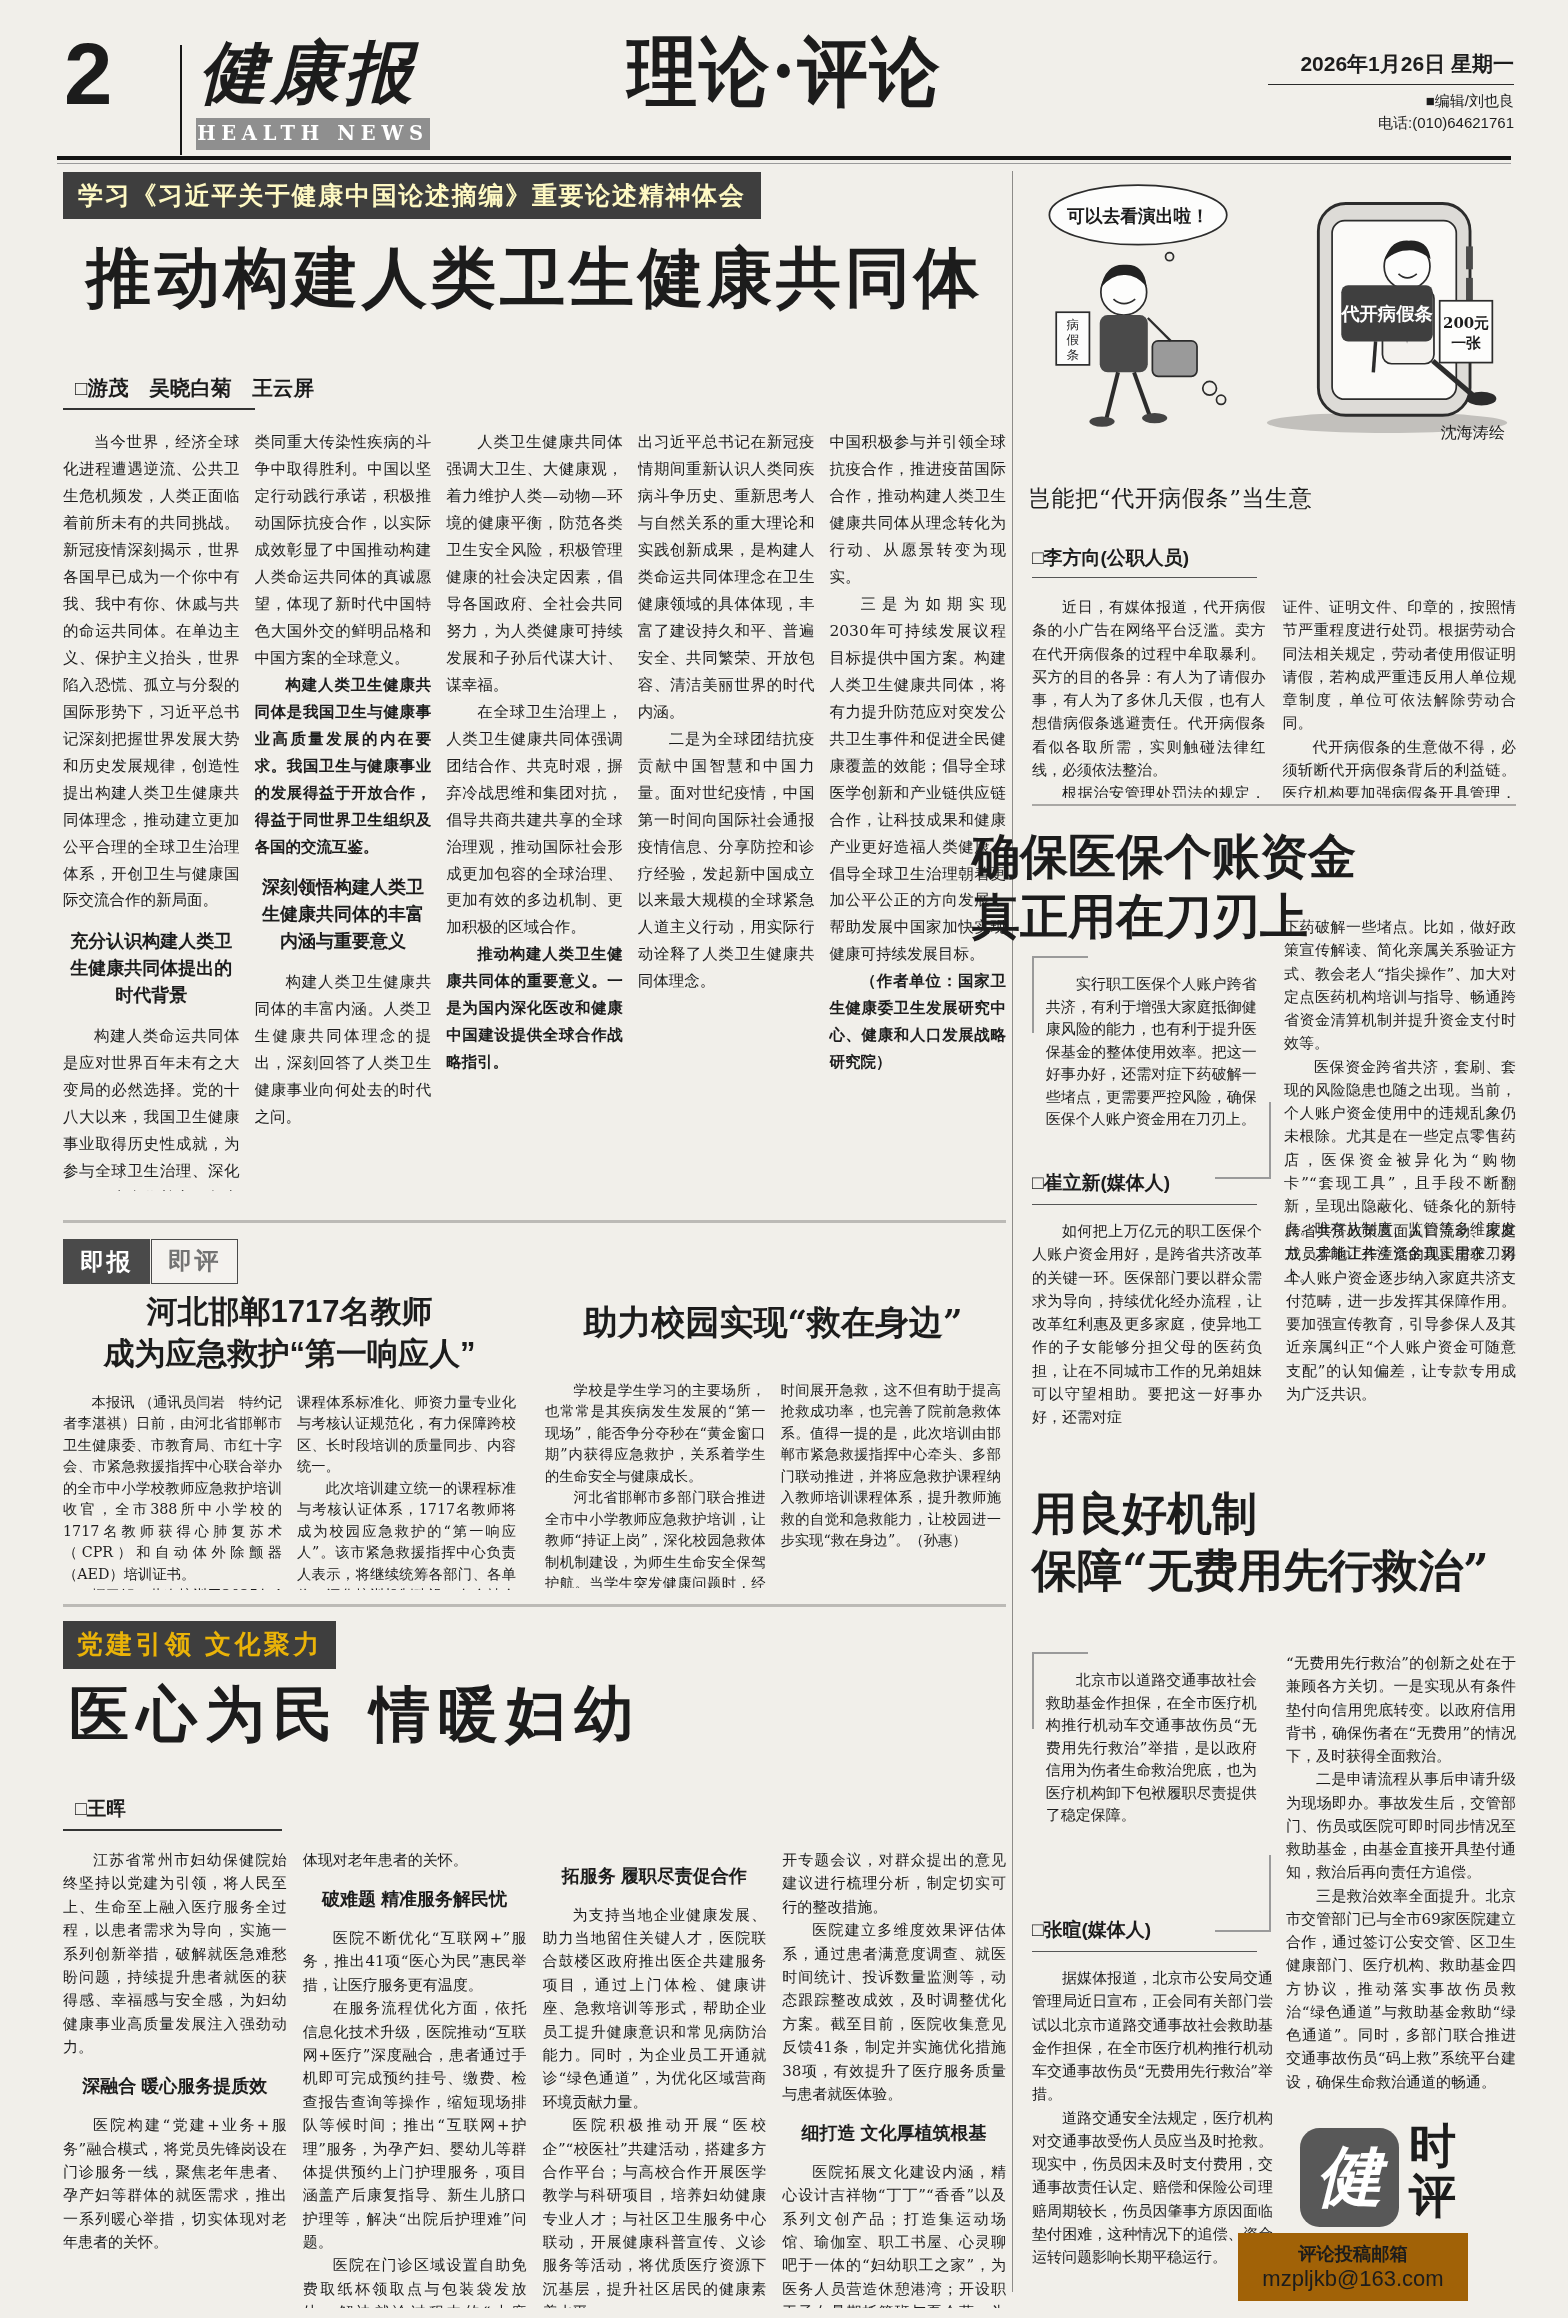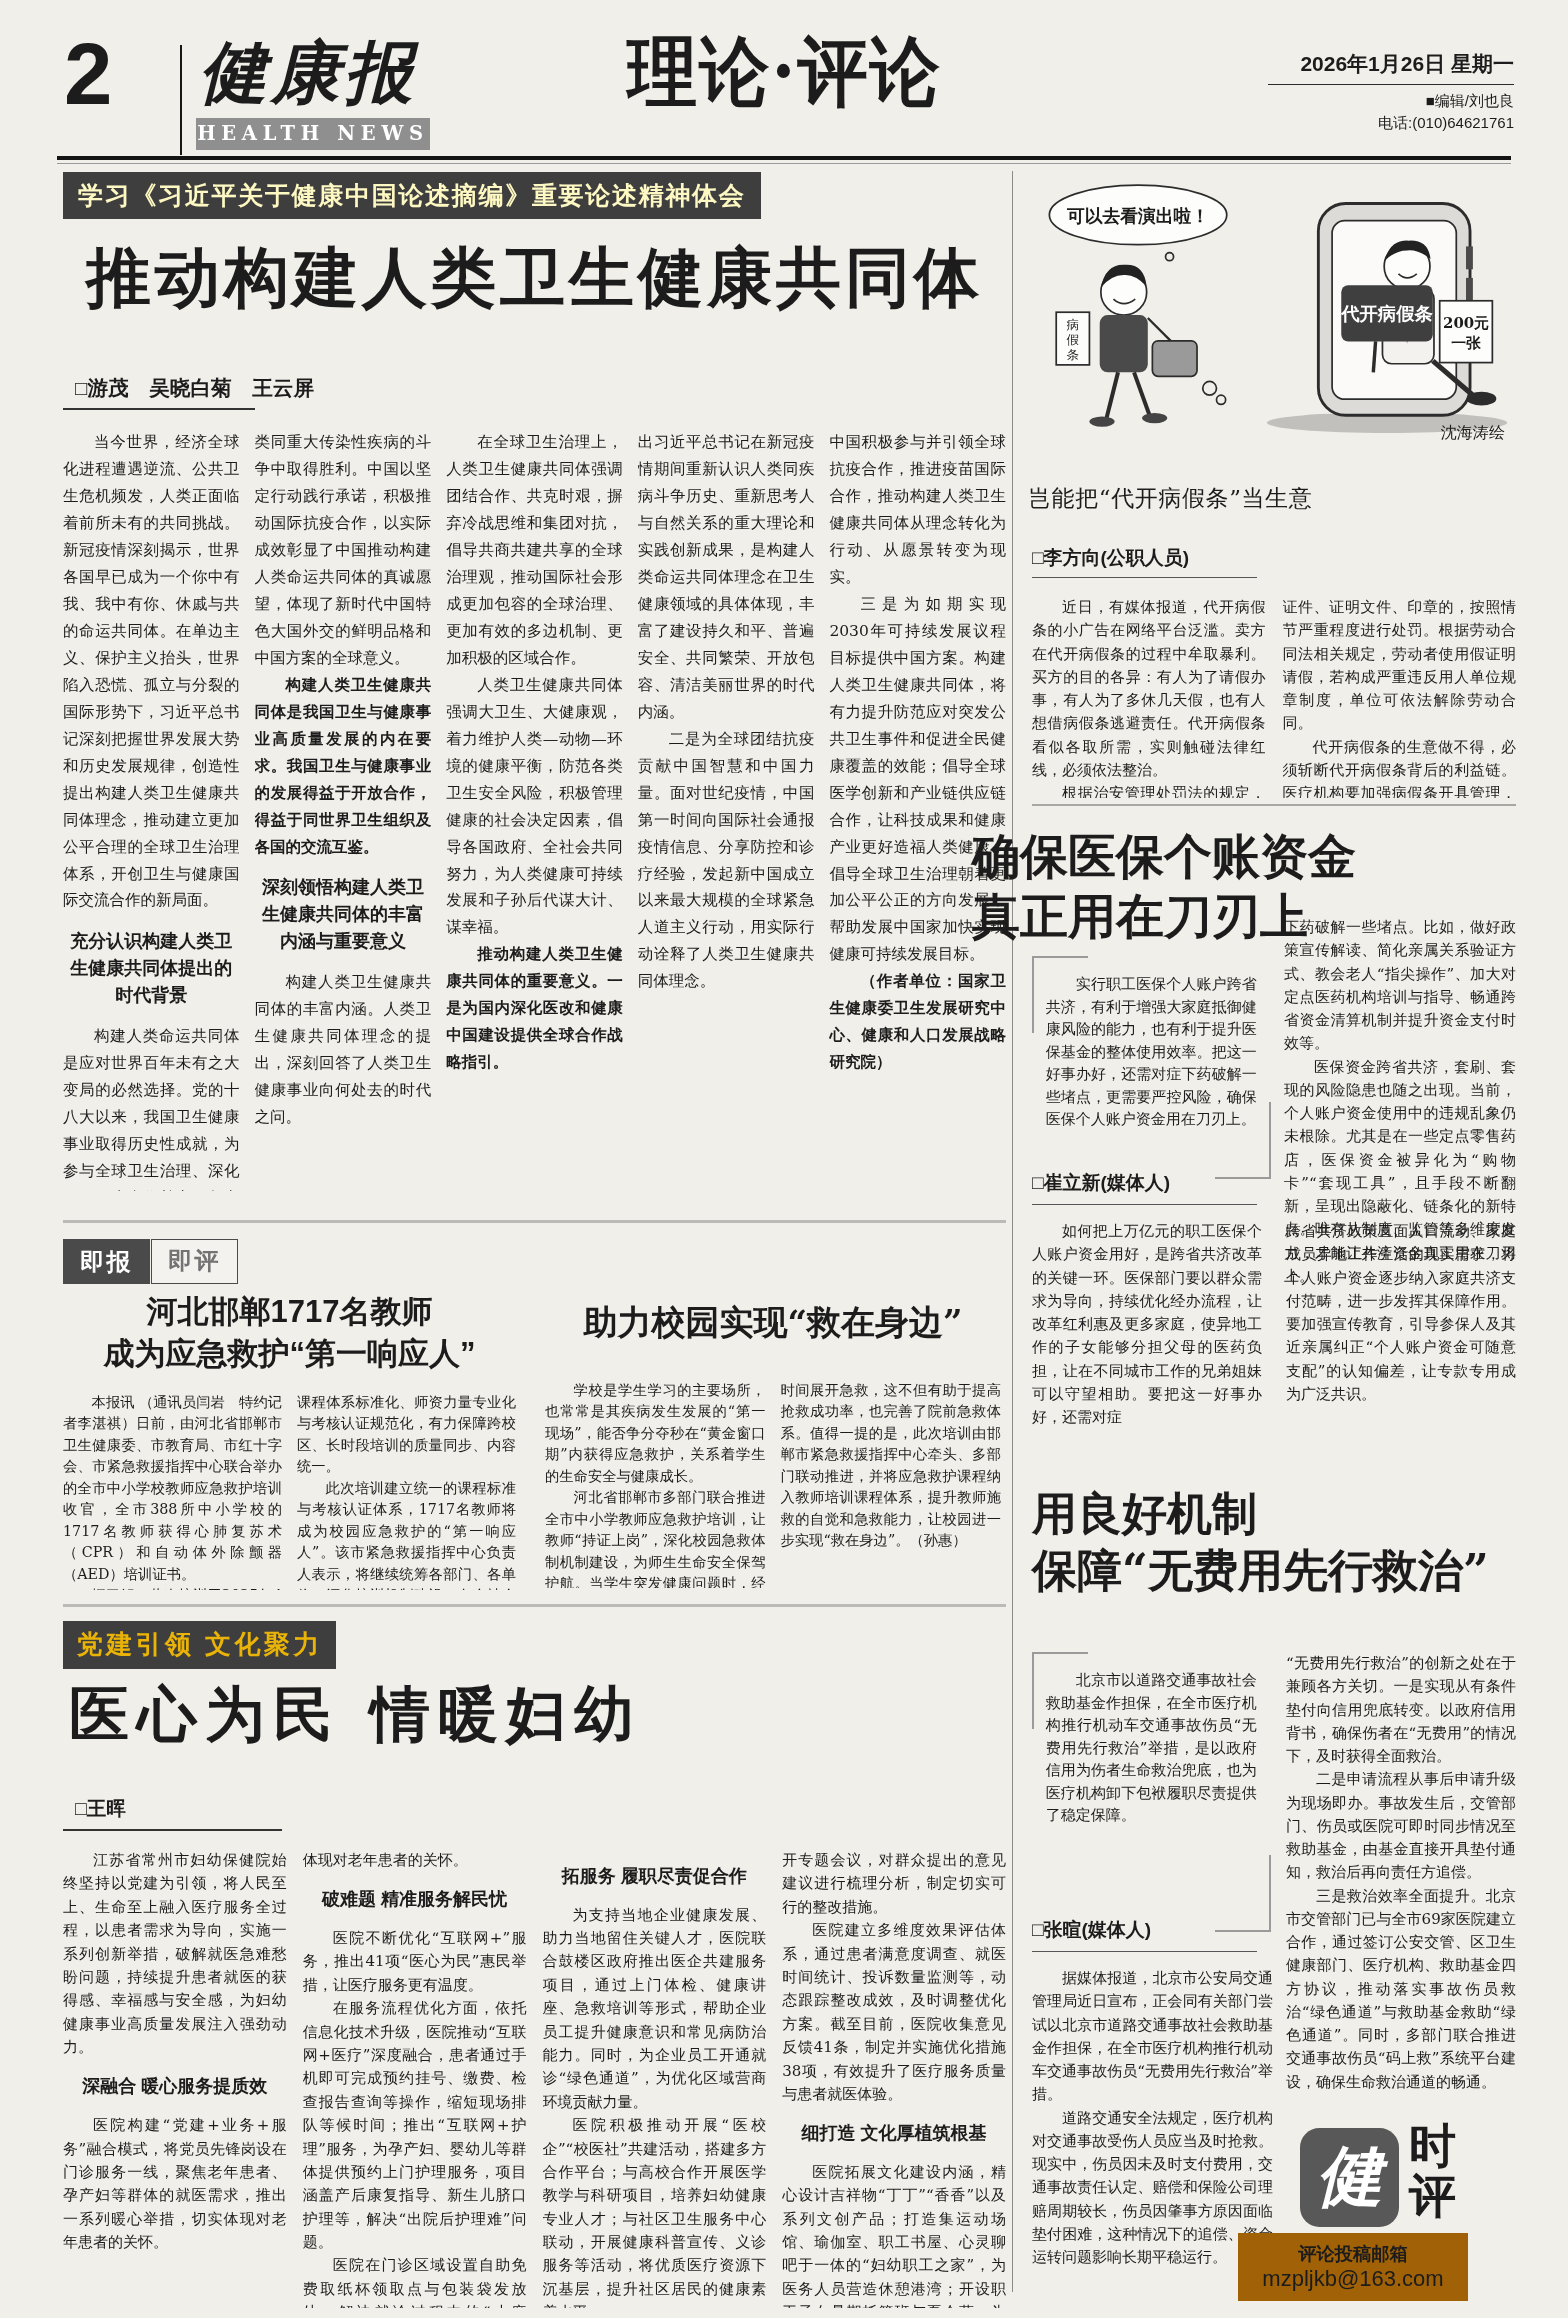--- a/index.html
+++ b/index.html
@@ -131,22 +131,22 @@
         <div class="colsub">充分认识构建人类卫生健康共同体提出的时代背景</div>
         <p class="pp">构建人类命运共同体是应对世界百年未有之大变局的必然选择。党的十八大以来，我国卫生健康事业取得历史性成就，为参与全球卫生治理、深化国际卫生合作奠定了坚实基础。</p>
       </div>
     <div>
         <p class="pp n">类同重大传染性疾病的斗争中取得胜利。中国以坚定行动践行承诺，积极推动国际抗疫合作，以实际成效彰显了中国推动构建人类命运共同体的真诚愿望，体现了新时代中国特色大国外交的鲜明品格和中国方案的全球意义。</p>
         <p class="pp b">构建人类卫生健康共同体是我国卫生与健康事业高质量发展的内在要求。我国卫生与健康事业的发展得益于开放合作，得益于同世界卫生组织及各国的交流互鉴。</p>
         <div class="colsub">深刻领悟构建人类卫生健康共同体的丰富内涵与重要意义</div>
         <p class="pp">构建人类卫生健康共同体的丰富内涵。人类卫生健康共同体理念的提出，深刻回答了人类卫生健康事业向何处去的时代之问。</p>
       </div>
     <div>
+        <p class="pp">人类卫生健康共同体强调大卫生、大健康观，着力维护人类—动物—环境的健康平衡，防范各类卫生安全风险，积极管理健康的社会决定因素，倡导各国政府、全社会共同努力，为人类健康可持续发展和子孙后代谋大计、谋幸福。</p>
         <p class="pp">在全球卫生治理上，人类卫生健康共同体强调团结合作、共克时艰，摒弃冷战思维和集团对抗，倡导共商共建共享的全球治理观，推动国际社会形成更加包容的全球治理、更加有效的多边机制、更加积极的区域合作。</p>
-        <p class="pp">人类卫生健康共同体强调大卫生、大健康观，着力维护人类—动物—环境的健康平衡，防范各类卫生安全风险，积极管理健康的社会决定因素，倡导各国政府、全社会共同努力，为人类健康可持续发展和子孙后代谋大计、谋幸福。</p>
         <p class="pp b">推动构建人类卫生健康共同体的重要意义。一是为国内深化医改和健康中国建设提供全球合作战略指引。</p>
       </div>
     <div>
         <p class="pp n">出习近平总书记在新冠疫情期间重新认识人类同疾病斗争历史、重新思考人与自然关系的重大理论和实践创新成果，是构建人类命运共同体理念在卫生健康领域的具体体现，丰富了建设持久和平、普遍安全、共同繁荣、开放包容、清洁美丽世界的时代内涵。</p>
         <p class="pp">二是为全球团结抗疫贡献中国智慧和中国力量。面对世纪疫情，中国第一时间向国际社会通报疫情信息、分享防控和诊疗经验，发起新中国成立以来最大规模的全球紧急人道主义行动，用实际行动诠释了人类卫生健康共同体理念。</p>
       </div>
     <div>
         <p class="pp n">中国积极参与并引领全球抗疫合作，推进疫苗国际合作，推动构建人类卫生健康共同体从理念转化为行动、从愿景转变为现实。</p>
         <p class="pp">三是为如期实现2030年可持续发展议程目标提供中国方案。构建人类卫生健康共同体，将有力提升防范应对突发公共卫生事件和促进全民健康覆盖的效能；倡导全球医学创新和产业链供应链合作，让科技成果和健康产业更好造福人类健康；倡导全球卫生治理朝着更加公平公正的方向发展，帮助发展中国家加快实现健康可持续发展目标。</p>
         <p class="pp e">（作者单位：国家卫生健康委卫生发展研究中心、健康和人口发展战略研究院）</p>

